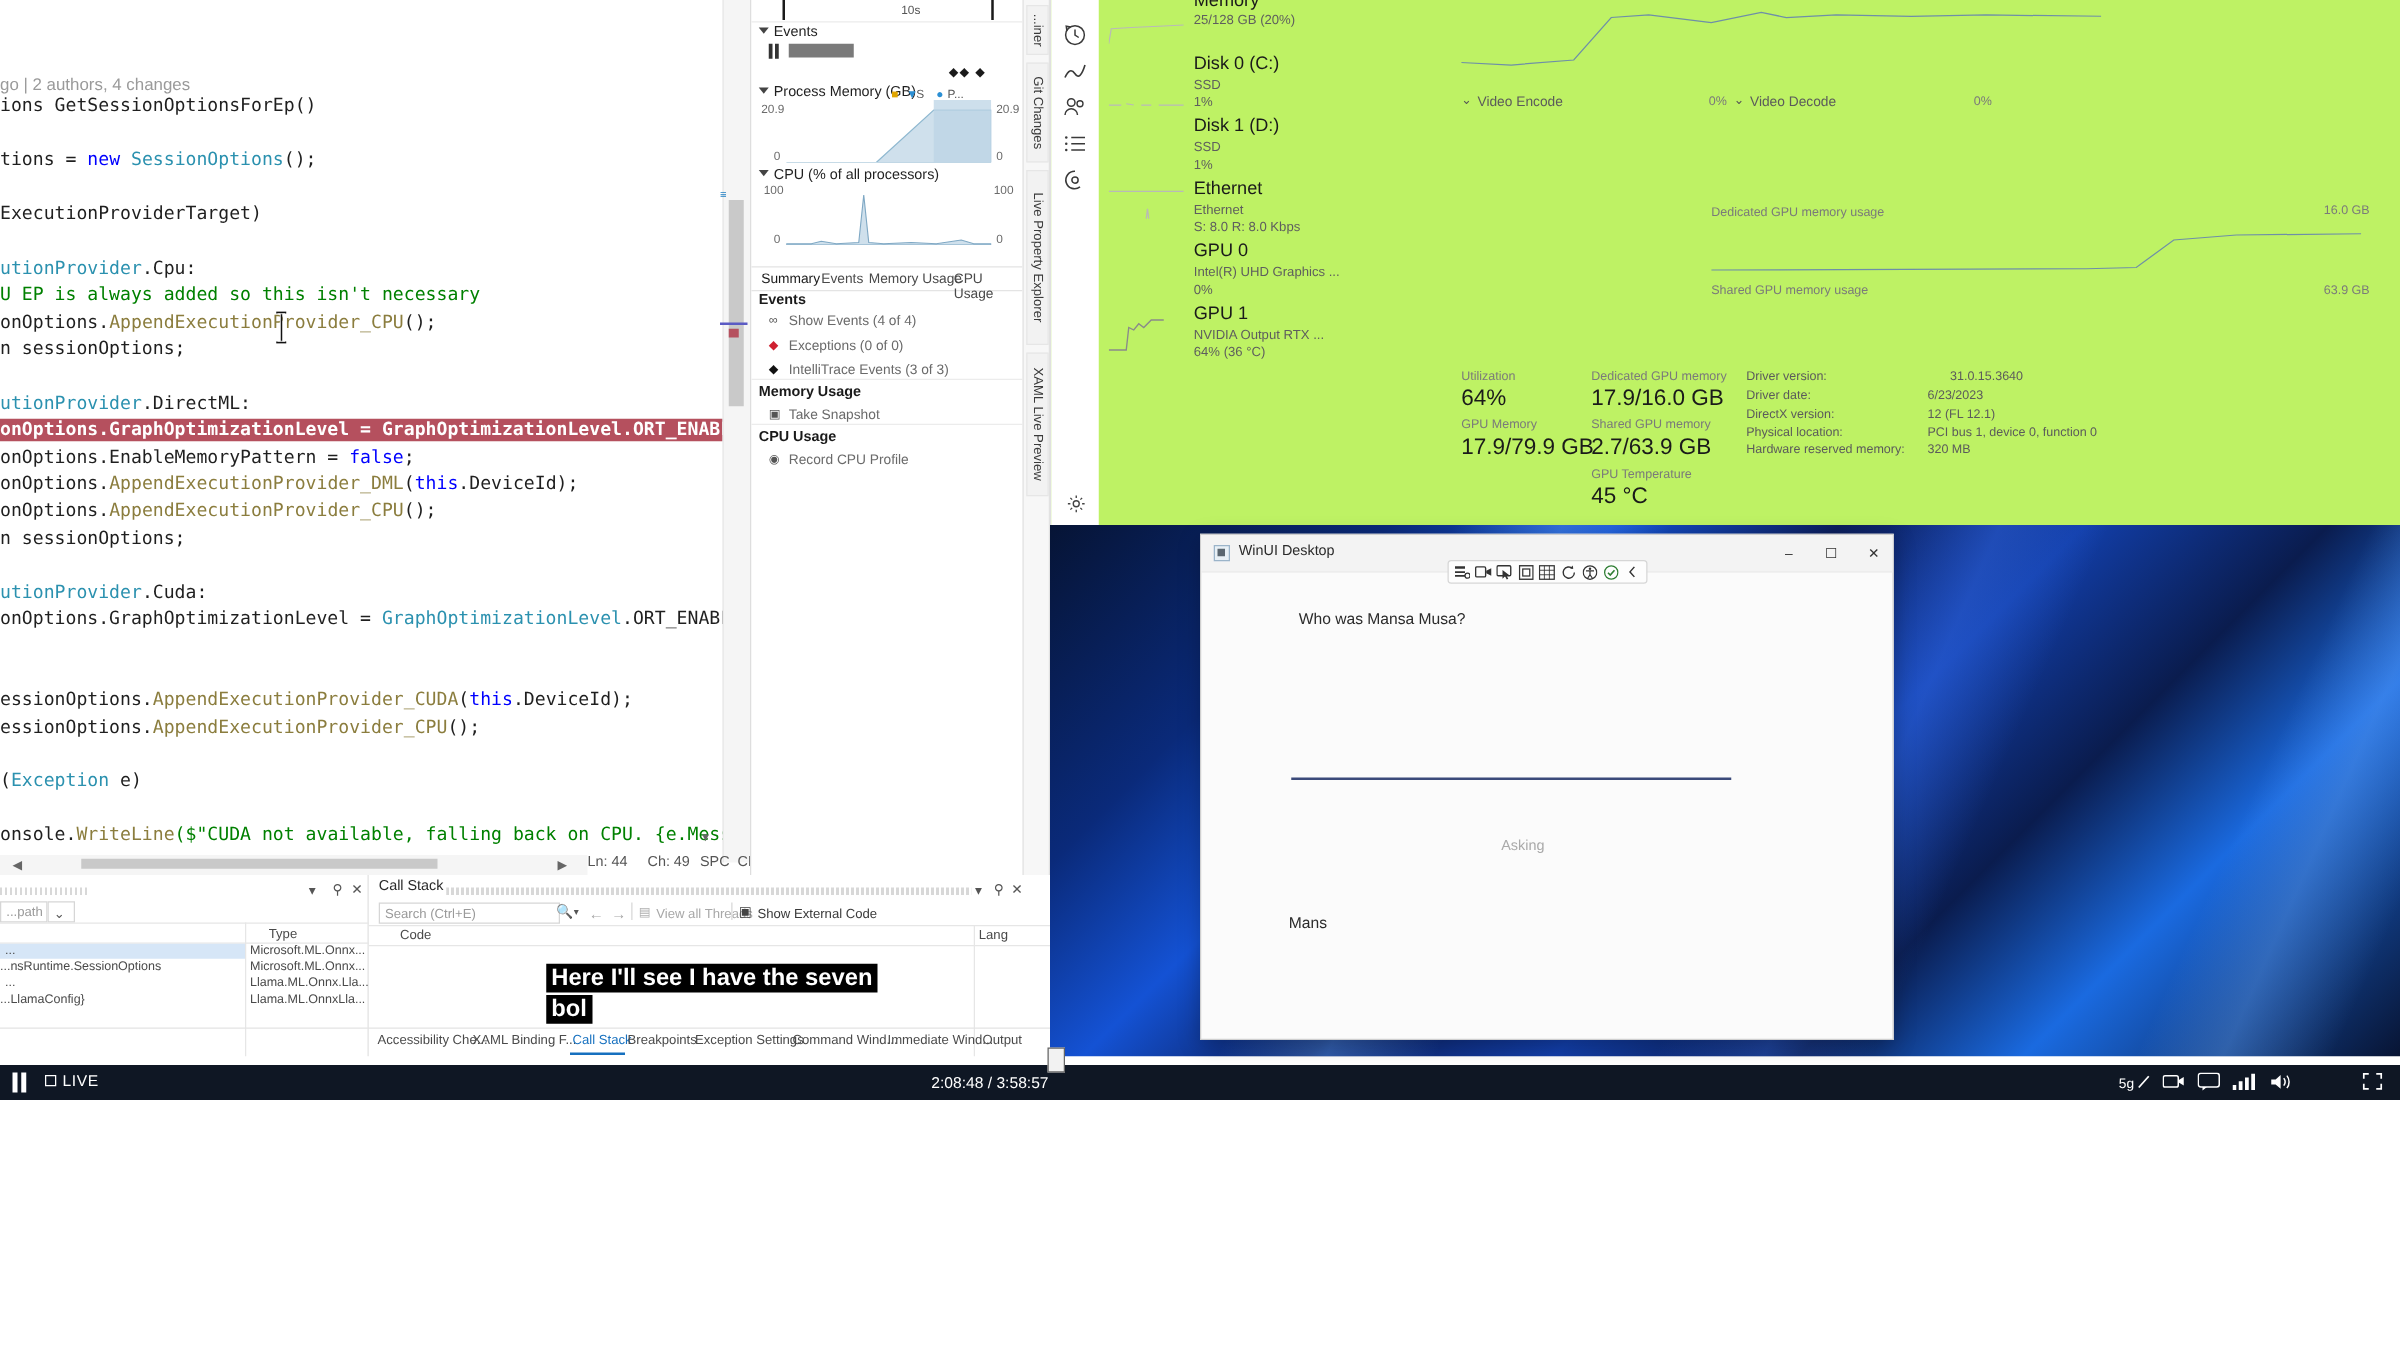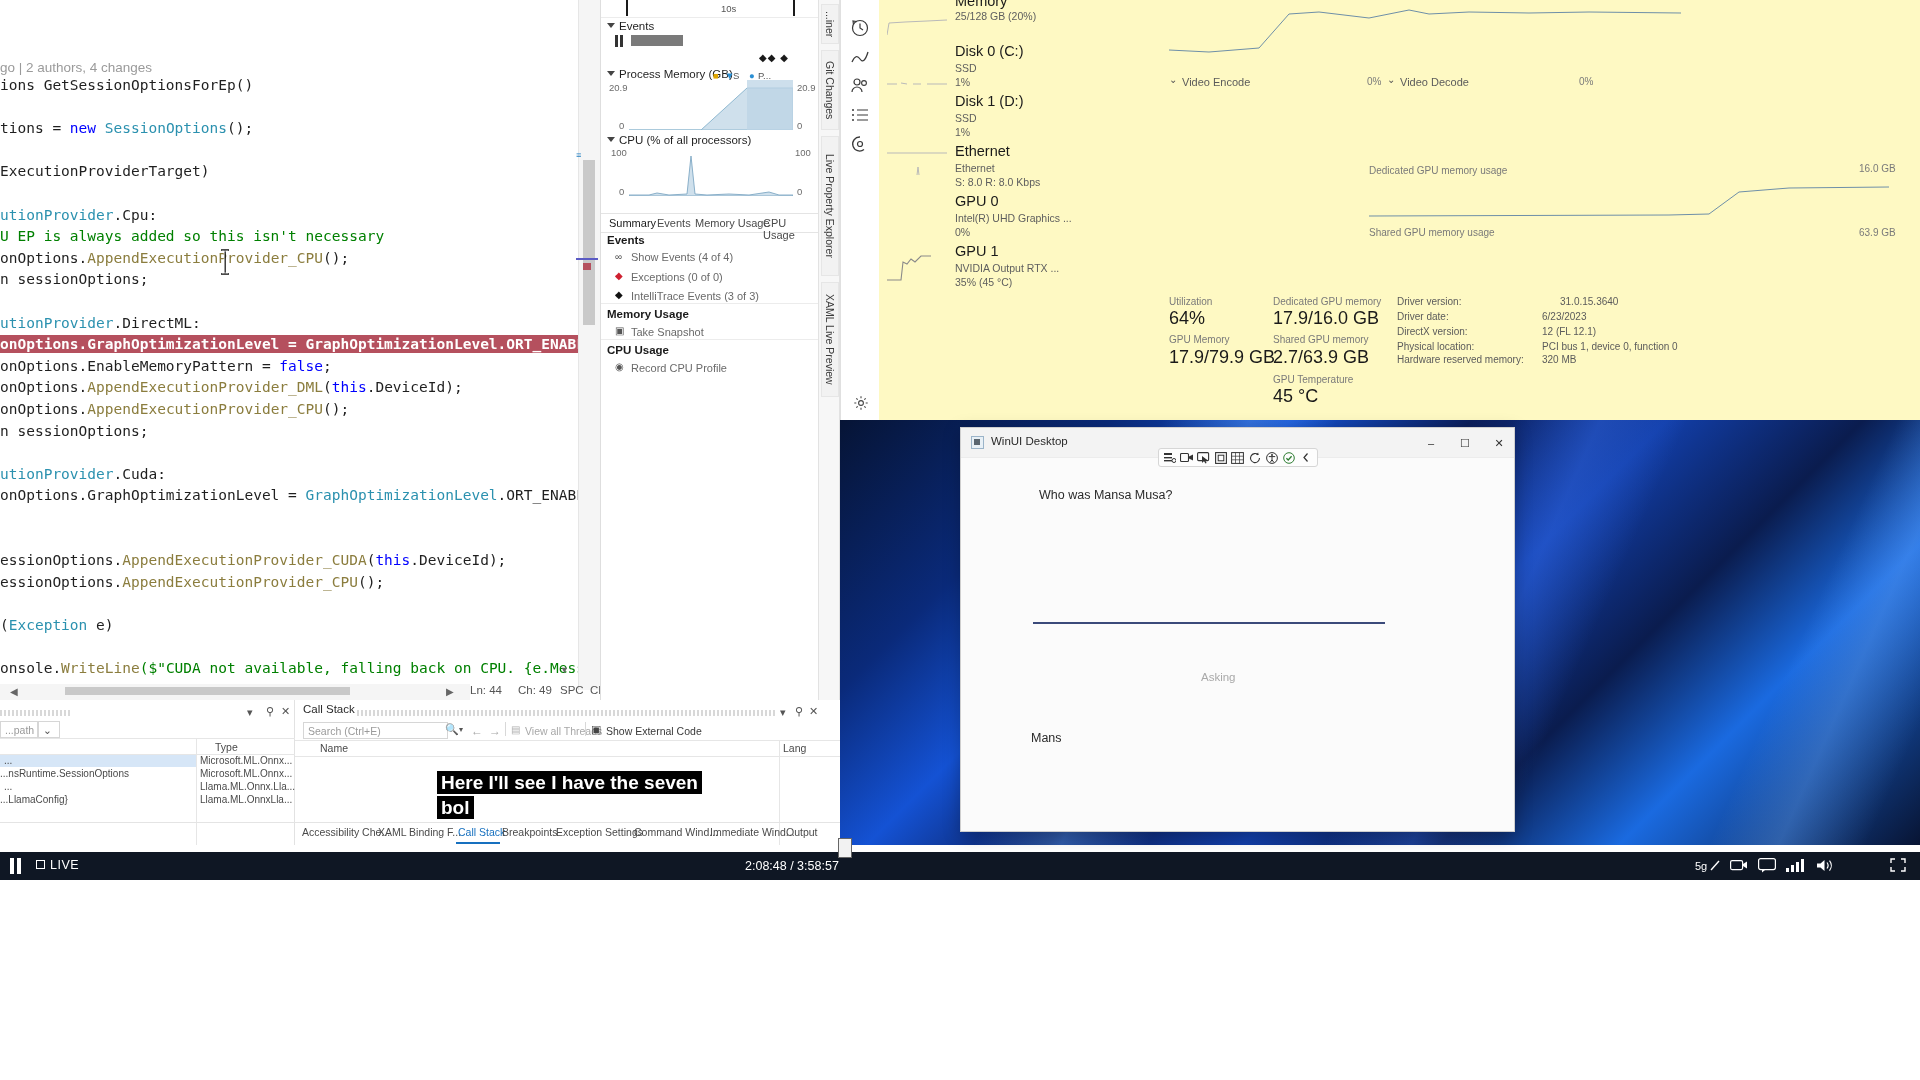--- a/index.html
+++ b/index.html
@@ -137,21 +137,21 @@
     position: absolute; left: 2px; width: 18px;
     writing-mode: vertical-rl;
     font-size: 10.5px; color: #3a3a3a; white-space: nowrap;
     background: #f2f2f2; border: 1px solid #e6e6e6;
     padding: 4px 2px; text-align: center;
   }
 
   
   .tman {
     position: absolute; left: 840px; top: 0; width: 1080px; height: 420px;
-    background: #fef9c3; border-left: 1px solid #e0e0e0;
+    background: #bef264; border-left: 1px solid #e0e0e0;
   }
   .tman-nav {
     position: absolute; left: 0; top: 0; width: 38px; height: 420px;
     background: #ffffff;
   }
   .tnav-ic {
     position: absolute; left: 9px; width: 20px; height: 20px;
     color: #3a3a3a;
   }
   .tman-list { position: absolute; left: 38px; top: 0; width: 290px; height: 420px; }
@@ -451,21 +451,21 @@
         <div class="tm-sub" style="top:22px;">Intel(R) UHD Graphics ...</div>
         <div class="tm-sub" style="top:36px;">0%</div>
       </div>
 
       <div class="tm-item" style="top:240px;">
         <svg class="tm-spark" style="top:10px;" viewBox="0 0 60 32" preserveAspectRatio="none">
             <path d="M0 30 L14 30 L16 12 L20 14 L24 9 L28 12 L34 6 L44 6" stroke="#8a8a8a" stroke-width="1.1" fill="none"></path>
           </svg>
         <div class="tm-name" style="top:3px;">GPU 1</div>
         <div class="tm-sub" style="top:22px;">NVIDIA Output RTX ...</div>
-        <div class="tm-sub" style="top:36px;">35% (45 °C)</div>
+        <div class="tm-sub" style="top:36px;">64% (36 °C)</div>
       </div>
     </div>
 
     <div class="tm-detail">
       <svg style="position:absolute;left:0;top:0;width:512px;height:66px;" viewBox="0 0 512 66" preserveAspectRatio="none">
         <path d="M0 50 L40 52 L90 48 L120 14 L150 12 L200 18 L240 10 L260 14 L300 12 L360 13 L420 12 L512 13" stroke="#6e8fa8" stroke-width="1" fill="none"></path>
       </svg>
       <div class="td-chev" style="left:0px;top:74px;">⌄</div>
       <div class="td-lab-dark" style="left:13px;top:76px;font-size:11px;">Video Encode</div>
       <div class="td-lab" style="left:198px;top:76px;">0%</div>
@@ -628,21 +628,21 @@
       <div class="tb-txt" style="left:176px;top:24px;font-size:12px;">←</div>
       <div class="tb-txt" style="left:194px;top:24px;font-size:12px;">→</div>
       <div style="position:absolute;left:210px;top:22px;width:1px;height:14px;background:#d8d8d8;"></div>
       <div style="position:absolute;left:216px;top:24px;font-size:10px;color:#b0b0b0;">▤</div>
       <div class="tb-txt" style="left:230px;top:25px;">View all Threads</div>
       <div style="position:absolute;left:290px;top:22px;width:1px;height:14px;background:#d8d8d8;"></div>
       <div style="position:absolute;left:296px;top:23px;font-size:11px;color:#444;">▣</div>
       <div class="tb-txt-dk" style="left:311px;top:25px;">Show External Code</div>
 
       <div class="grid-line" style="left:0px;top:40px;width:545px;"></div>
-      <div class="grid-hdr" style="left:25px;top:42px;">Name</div>
+      <div class="grid-hdr" style="left:25px;top:42px;">Code</div>
       <div class="grid-hdr" style="left:488px;top:42px;">Lang</div>
       <div class="grid-line" style="left:0px;top:56px;width:545px;"></div>
       <div class="grid-vline" style="left:484px;top:40px;height:105px;"></div>
     </div>
   </div>
 
   <div class="doctabs">
     <div class="dtab" style="left:302px;">Accessibility Che...</div>
     <div class="dtab" style="left:378px;">XAML Binding F...</div>
     <div class="dtab active" style="left:458px;">Call Stack</div>

